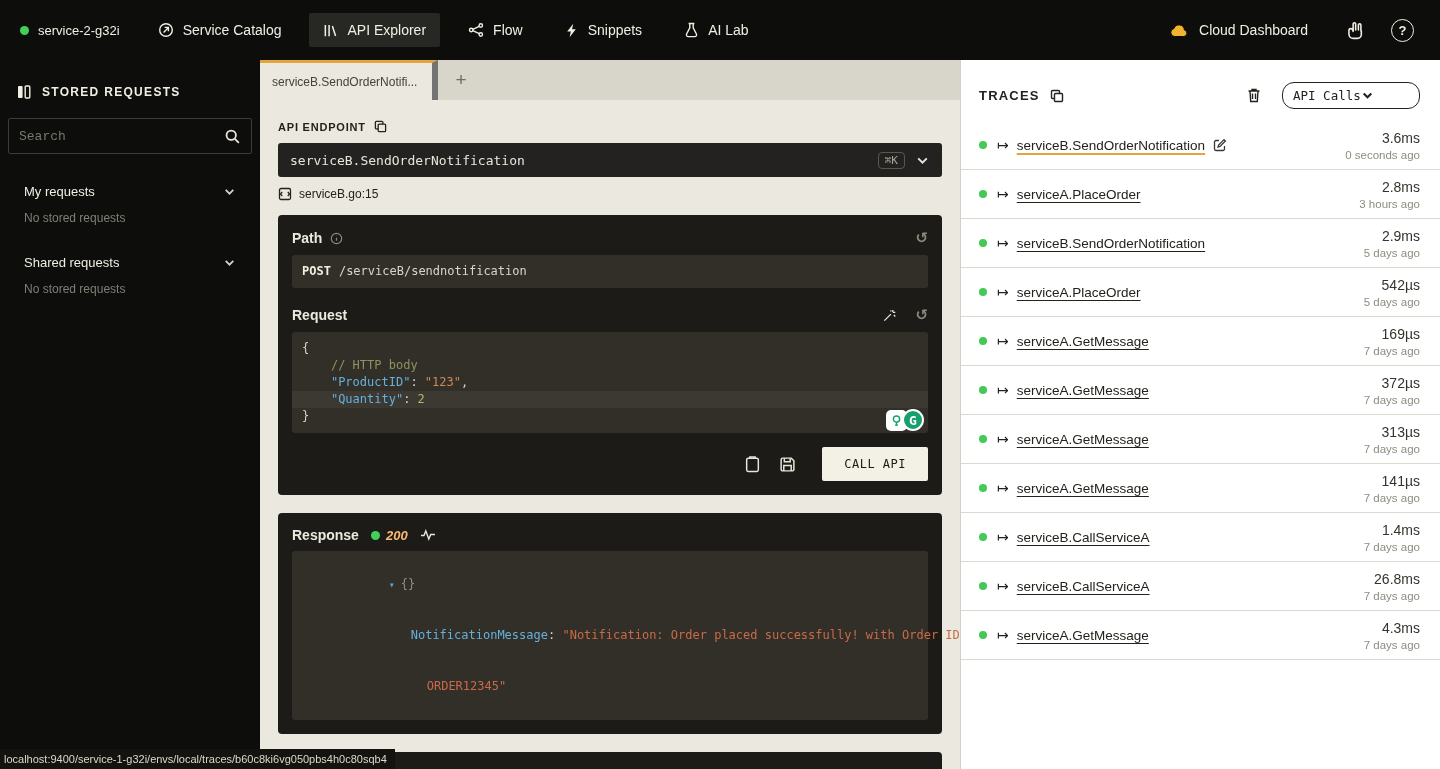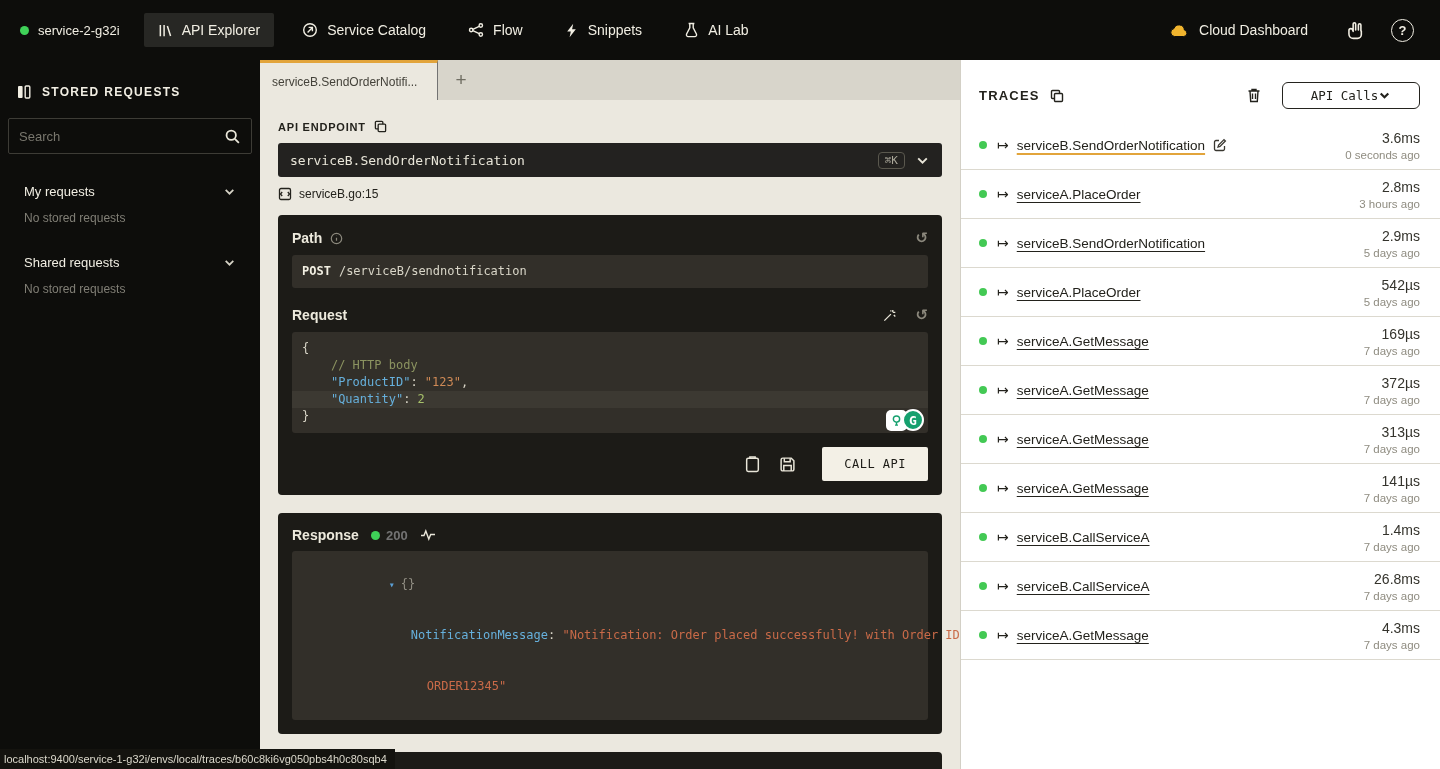--- a/index.html
+++ b/index.html
@@ -26,32 +26,32 @@
   .help-circle { width:23px; height:23px; border:1.7px solid #f1eee3; border-radius:50%;
     display:flex; align-items:center; justify-content:center; font-size:13px; font-weight:bold; color:#f1eee3; }
 
   
   .sidebar { position:absolute; top:60px; left:0; width:260px; bottom:0; background:#0d0d0b; color:#f1eee3; }
   .sb-title { display:flex; align-items:center; gap:10px; padding:24px 16px 0 16px;
     font-size:12px; font-weight:bold; letter-spacing:1.3px; }
   .sb-search { margin:18px 8px 0 8px; height:36px; border:1px solid #3d3c36; border-radius:2px;
     display:flex; align-items:center; padding:0 10px; }
   .sb-search input { flex:1; background:transparent; border:none; outline:none; color:#d6d3c6;
-    font-size:13px; font-family:Liberation Sans, sans-serif; }
+    font-size:13px; font-family:Liberation Mono, monospace; }
   .sb-search input::placeholder { color:#79776e; }
   .sb-section { margin-top:26px; padding:0 16px; }
   .sb-section-head { display:flex; align-items:center; justify-content:space-between;
     padding:4px 8px; cursor:pointer; }
   .sb-section-label { font-size:13px; color:#f1eee3; }
   .sb-empty { padding:8px 8px 0 8px; font-size:12px; color:#817f76; }
 
   
   .content { position:absolute; top:60px; left:260px; width:700px; bottom:0; background:#ebe8df; overflow:hidden; }
   .tabbar { height:40px; background:#d8d5cb; display:flex; align-items:stretch; }
-  .tab-active { width:178px; background:#ebe8df; border-top:3px solid #e2a43b; border-right:1px solid #737373;
+  .tab-active { width:178px; background:#ebe8df; border-top:3px solid #e2a43b; border-right:6px solid #737373;
     display:flex; align-items:center; padding:0 12px; font-size:12px; color:#44423a; cursor:pointer; white-space:nowrap; overflow:hidden; }
   .tab-new { width:46px; display:flex; align-items:center; justify-content:center;
     color:#706e63; font-size:19px; cursor:pointer; }
   .content-body { padding:20px 18px 0 18px; }
 
   .endpoint-label-row { display:flex; align-items:center; gap:8px; margin-bottom:10px;
     font-size:11px; font-weight:bold; letter-spacing:0.8px; color:#23221c; }
   .endpoint-select { height:34px; background:#232220; border-radius:3px; display:flex; align-items:center;
     padding:0 12px; cursor:pointer; }
   .endpoint-select .val { flex:1; color:#e9e6d9; font-size:13px; font-family:"DejaVu Sans Mono", monospace; }
@@ -84,35 +84,35 @@
     font-weight:bold; font-size:13px; display:flex; align-items:center; justify-content:center;
     margin-left:-5px; border:2px solid #fff; }
 
   .card-actions { display:flex; justify-content:flex-end; align-items:center; gap:18px; margin-top:14px; }
   .action-icon { color:#e9e6d9; cursor:pointer; display:flex; }
   .call-api-btn { background:#f3f0e6; color:#1c1b16; border:none; border-radius:2px;
     font-family:"DejaVu Sans Mono", monospace; font-size:12px; letter-spacing:0.5px;
     padding:10px 22px; cursor:pointer; margin-left:8px; }
 
   .status-badge { display:flex; align-items:center; gap:6px; margin-left:4px; }
-  .status-code { font-size:13px; font-weight:bold; color:#737373; }
+  .status-code { font-size:13px; font-weight:bold; color:#fdba74;font-style:italic; }
   .resp-caret { color:#5b9fd4; font-size:10px; cursor:pointer; margin-right:6px; }
   .tk-brace { color:#928f84; }
   .tk-rstring { color:#c96a48; }
   .resp-l2 { padding-left:22px; white-space:pre; }
   .resp-l3 { padding-left:38px; white-space:pre; }
 
   
   .traces { position:absolute; top:60px; left:960px; right:0; bottom:0; background:#ffffff;
     border-left:1px solid #d3d0c6; }
   .traces-head { display:flex; align-items:center; padding:22px 20px 12px 18px; gap:10px; }
   .traces-title { font-size:13px; font-weight:bold; letter-spacing:1.2px; color:#23221c; }
   .traces-head .spacer { flex:1; }
-  .trace-filter { border:1.5px solid #24231e; border-radius:6px; height:27px; width:138px;
-    display:flex; align-items:center; justify-content:center; padding:0 10px;
+  .trace-filter { border:1.5px solid #24231e; border-radius:12px; height:27px; width:138px;
+    display:flex; align-items:center; justify-content:flex-start; padding:0 10px;
     font-family:"DejaVu Sans Mono", monospace; font-size:12.5px; color:#23221c; cursor:pointer; }
   .trace-row { height:49px; display:flex; align-items:center; border-bottom:1px solid #dcd9cf;
     padding:0 20px 0 18px; cursor:pointer; }
   .trace-dot { width:8px; height:8px; border-radius:50%; background:#43c954; flex:0 0 auto; }
   .trace-arrow { margin:0 8px 0 10px; color:#23221c; font-size:14px; }
   .trace-link { font-size:13.5px; color:#23221c; text-decoration:underline;
     text-underline-offset:3px; cursor:pointer; }
   .trace-row.active .trace-link { text-decoration-color:#e2a43b; text-decoration-thickness:1.5px; }
   .trace-edit { margin-left:8px; color:#3a3831; display:flex; cursor:pointer; }
   .trace-meta { margin-left:auto; text-align:right; }
@@ -128,36 +128,36 @@
 
 <div class="app">
 
   <header class="nav">
     <div class="nav-left">
       <div class="nav-service">
         <span class="dot"></span>
         <span>service-2-g32i</span>
       </div>
       <nav class="nav-items">
-        <a class="nav-item active">
-          <span class="nicon">
-            <svg width="15" height="15" viewBox="0 0 16 16" fill="none" stroke="#f1eee3" stroke-width="1.6">
-                <path d="M2.5 2v12M6.5 2v12M10 3.2l3.4 10.6"></path>
-              </svg>
-          </span>
-          <span>API Explorer</span>
-        </a>
         <a class="nav-item">
           <span class="nicon">
             <svg width="16" height="16" viewBox="0 0 16 16" fill="none" stroke="#f1eee3" stroke-width="1.4">
                 <circle cx="8" cy="8" r="6.3"></circle>
                 <path d="M5.6 10.4l4.8-4.8M6.6 5.4h3.8v3.8"></path>
               </svg>
           </span>
           <span>Service Catalog</span>
+        </a>
+        <a class="nav-item active">
+          <span class="nicon">
+            <svg width="15" height="15" viewBox="0 0 16 16" fill="none" stroke="#f1eee3" stroke-width="1.6">
+                <path d="M2.5 2v12M6.5 2v12M10 3.2l3.4 10.6"></path>
+              </svg>
+          </span>
+          <span>API Explorer</span>
         </a>
         <a class="nav-item">
           <span class="nicon">
             <svg width="16" height="16" viewBox="0 0 16 16" fill="none" stroke="#f1eee3" stroke-width="1.4">
                 <circle cx="3.2" cy="8" r="1.7"></circle>
                 <circle cx="12.8" cy="3.5" r="1.7"></circle>
                 <circle cx="12.8" cy="12.5" r="1.7"></circle>
                 <path d="M4.8 7.3l6.4-3M4.8 8.7l6.4 3"></path>
               </svg>
           </span>

